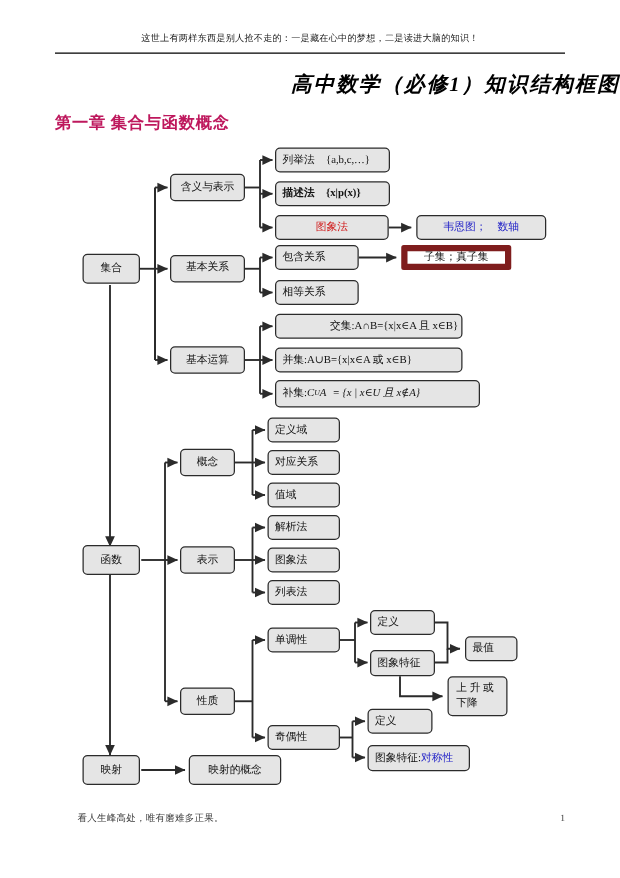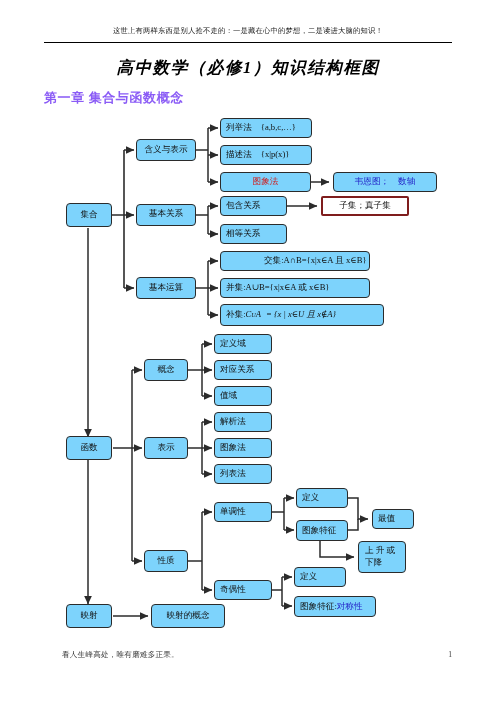--- a/index.html
+++ b/index.html
@@ -14,47 +14,47 @@
   .hdr-text{
     position:absolute;left:0;top:26px;width:496px;
     text-align:center;font-size:7.3px;color:#1a1a1a;
     letter-spacing:.2px;white-space:nowrap;
   }
   .hdr-rule{
     position:absolute;left:44px;top:42px;width:408px;height:0;
     border-top:1.6px solid #000;
   }
   .doc-title{
-    position:absolute;left:0;top:57px;width:496px;text-align:center;
+    position:absolute;left:0;top:57px;width:496px;text-align:right;
     font-size:16.5px;font-weight:bold;font-style:italic;
     font-family:"Liberation Serif","DejaVu Serif",serif;
     color:#000;letter-spacing:1.6px;
   }
   .chapter{
     position:absolute;left:44px;top:89px;
-    font-size:13px;font-weight:bold;color:#8b5cf6;letter-spacing:.6px;
+    font-size:13px;font-weight:bold;color:#be185d;letter-spacing:.6px;
   }
 
   
   .ftr-text{
     position:absolute;left:62px;top:650px;
     font-size:7.6px;color:#3a3a3a;letter-spacing:.2px;
   }
   .ftr-page{
     position:absolute;right:44px;top:650px;
     font-size:7.6px;color:#3a3a3a;
   }
 
   
   #diagram{position:absolute;left:0;top:0;width:496px;height:702px;}
   #wires{position:absolute;left:0;top:0;width:496px;height:702px;pointer-events:none;}
 
   .node{
     position:absolute;box-sizing:border-box;
-    border:1px solid #2b2b2b;border-radius:4px;background:#7dd3fc;
+    border:1px solid #2b2b2b;border-radius:4px;background:#e5e5e5;
     display:flex;align-items:center;justify-content:flex-start;
     font-size:8.6px;color:#111;line-height:1.15;
     padding:0 5px;white-space:nowrap;
   }
   .node.center{justify-content:center;padding:0 14px;}
   .node.sq{border-radius:2px;}
   .node.noborder{border:none;background:transparent;}
   .node.two-line{
     flex-direction:column;align-items:flex-start;justify-content:center;
     line-height:1.35;padding:0 6px;
@@ -181,38 +181,38 @@
     </div>
     <div class="node center" style="left:136px;top:277px;width:60px;height:22px;">
       <span>基本运算</span>
     </div>
 
     <div class="node" style="left:220px;top:118px;width:92px;height:20px;">
       <span>列举法</span>
       <span class="sp2"></span>
       <span>{a,b,c,…}</span>
     </div>
-    <div class="node" style="left:220px;top:145px;width:92px;height:20px;">
+    <div class="node" style="left:220px;top:145px;width:92px;height:20px;font-weight:bold;">
       <span>描述法</span>
       <span class="sp2"></span>
       <span>{x|p(x)}</span>
     </div>
     <div class="node center red" style="left:220px;top:172px;width:91px;height:20px;">
       <span>图象法</span>
     </div>
     <div class="node center blue" style="left:333px;top:172px;width:104px;height:20px;">
       <span>韦恩图；</span>
       <span class="sp2"></span>
       <span>数轴</span>
     </div>
 
     <div class="node" style="left:220px;top:196px;width:67px;height:20px;">
       <span>包含关系</span>
     </div>
-    <div class="node center sq noborder" style="left:321px;top:196px;width:88px;height:20px;border:2px solid #7f1d1d;border-radius:2px;">
+    <div class="node center sq noborder" style="left:321px;top:196px;width:88px;height:20px;border:5px solid #7f1d1d;border-radius:2px;">
       <span>子集；真子集</span>
     </div>
     <div class="node" style="left:220px;top:224px;width:67px;height:20px;">
       <span>相等关系</span>
     </div>
 
     <div class="node" style="left:220px;top:251px;width:150px;height:20px;padding-left:43px;">
       <span>交集:A∩B={x|x∈A 且 x∈B}</span>
     </div>
     <div class="node mono-math" style="left:220px;top:304px;width:164px;height:22px;">

